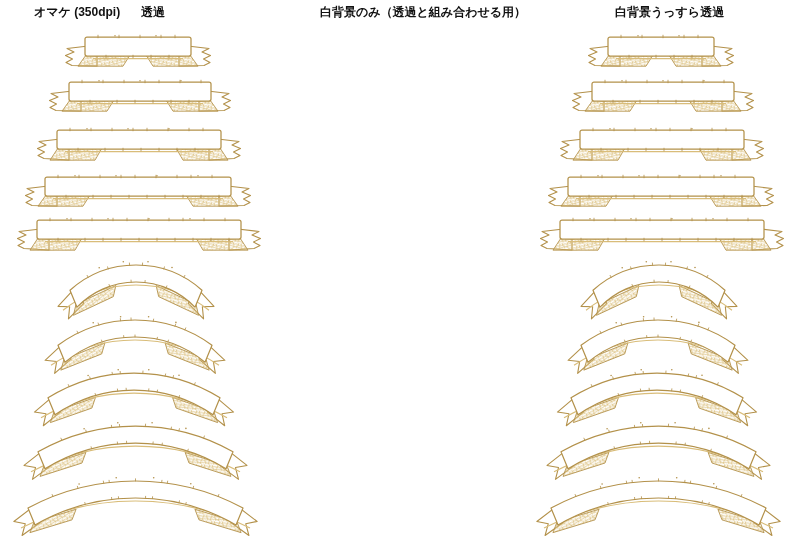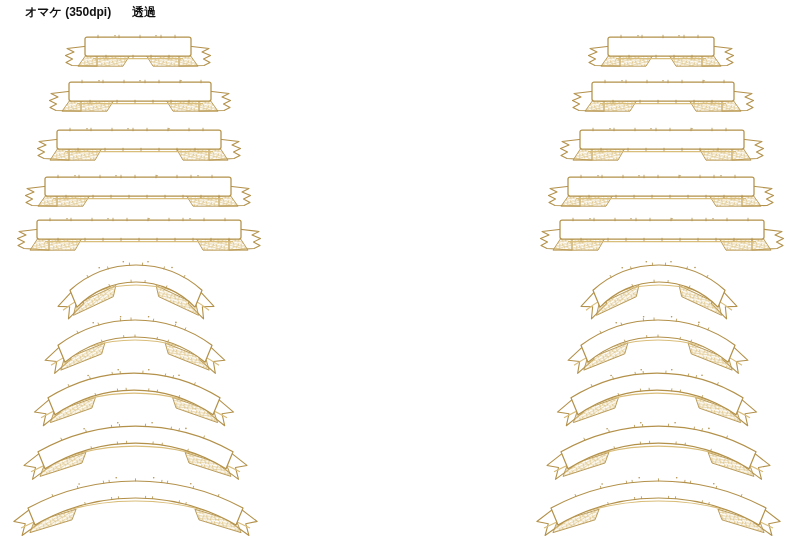--- a/index.html
+++ b/index.html
@@ -2,21 +2,21 @@
 <html><head>
 <meta charset="utf-8">
 <style>
   html,body{margin:0;padding:0;background:#ffffff;}
   .canvas{
     position:relative;width:800px;height:554px;background:#ffffff;
     font-family:"Liberation Sans",sans-serif;overflow:hidden;
   }
   .hdr{
     position:absolute;top:4px;font-weight:bold;font-size:12px;
-    color:#111111;white-space:nowrap;letter-spacing:0px;
+    color:#111111;white-space:nowrap;letter-spacing:0px;margin-left:9px;
   }
   .hdr-bonus{left:25px;}
   .hdr-transparent{left:132px;}
   .hdr-white-only{left:311px;}
   .hdr-faint{left:606px;}
   .ribbon-column{position:absolute;left:0;top:0;width:0;height:0;}
   .ribbon{position:absolute;overflow:visible;}
   .ribbon svg{display:block;overflow:visible;}
 </style>
 </head>
@@ -30,20 +30,22 @@
         <path d="M0,5 Q2,3 4,4.5 T8,4 M0,2.5 Q3,1 5,2 T8,1.5 M1,0 L3,6 M5,6 L7,0" stroke="#d9bd7a" stroke-width="0.75" fill="none"></path>
       </pattern>
       <pattern id="sp-white" width="8" height="6" patternUnits="userSpaceOnUse">
         <rect width="8" height="6" fill="#ffffff"></rect>
       </pattern>
     </defs>
   </svg>
 
   <span class="hdr hdr-bonus">オマケ (350dpi)</span>
   <span class="hdr hdr-transparent">透過</span>
+  <span class="hdr hdr-white-only">白背景のみ（透過と組み合わせる用）</span>
+  <span class="hdr hdr-faint">白背景うっすら透過</span>
 
   <div id="columns-root">
       <div class="ribbon-column">
         <div class="ribbon" style="left: 63px; top: 35px; width: 150px; height: 33px;">
           <svg xmlns="http://www.w3.org/2000/svg" width="150" height="33" viewBox="0 0 150 33">
             <g>
               <path d="M 34,10 L 4,13.5 L 11,17 L 2.5,20.5 L 9.5,24 L 3,27.5 L 9,30.5 L 34,31 Z" fill="#ffffff" stroke="#b3914a" stroke-width="1.1" stroke-linejoin="round"></path>
      <path d="M 23,20 L 67,20 L 60,31.2 L 15,31.2 Z" fill="url(#sp-gold)" stroke="#b3914a" stroke-width="0.85" stroke-linejoin="round"></path>
             </g>
             <g transform="translate(150,0) scale(-1,1)">

